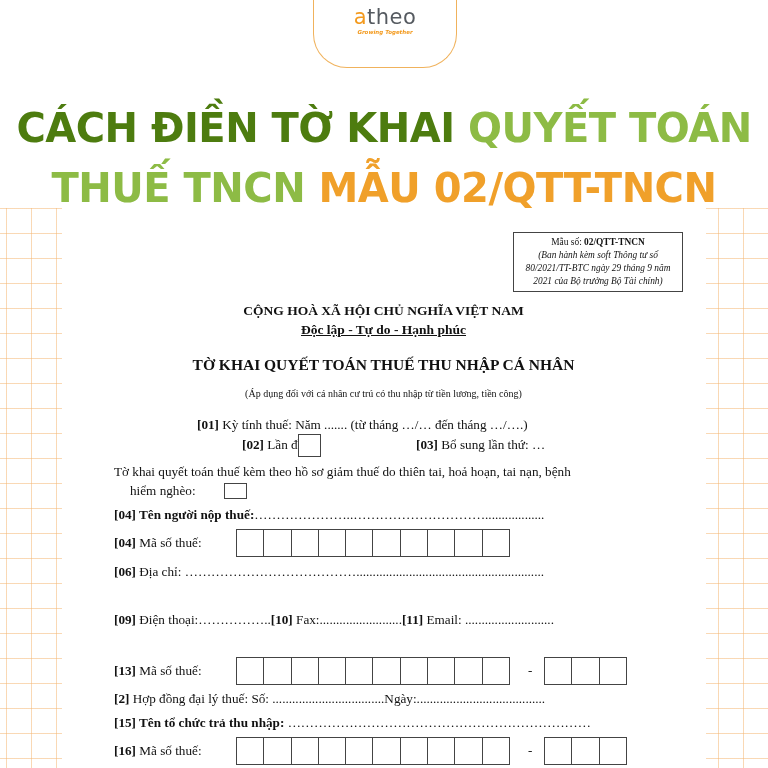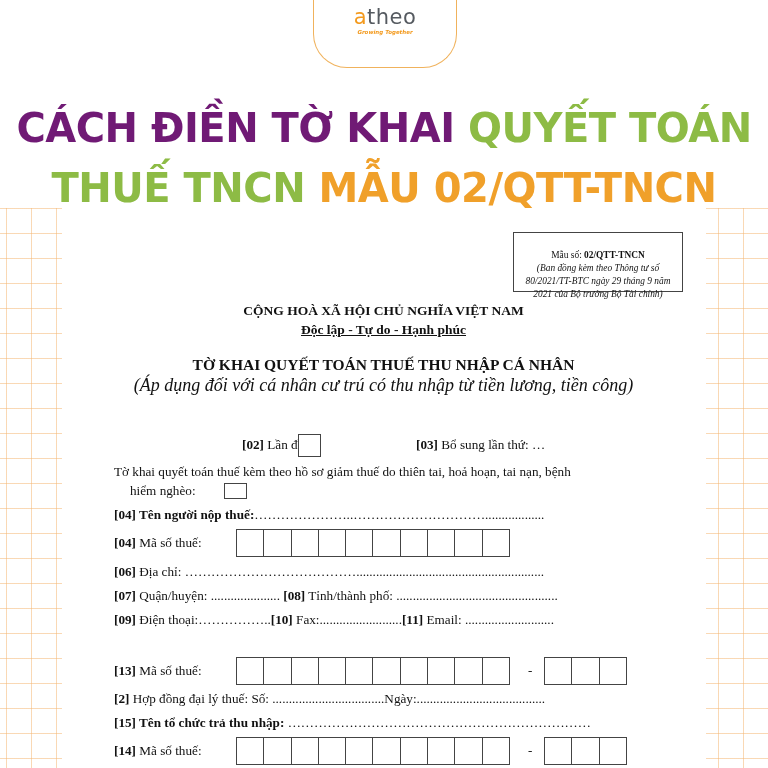--- a/index.html
+++ b/index.html
@@ -33,41 +33,41 @@
   .logo-tagline {
     font-family: "DejaVu Sans", sans-serif; font-size: 5.5px; font-weight: bold; font-style: italic;
     color: #f39a1e; margin-top: 1px;
   }
 
   .headline {
     position: absolute; left: 0; right: 0; top: 98px; text-align: center;
     font-family: "DejaVu Sans", sans-serif; font-weight: bold; font-size: 40px;
     letter-spacing: -0.5px; line-height: 60px;
   }
-  .headline .red { color: #701a75; }
+  .headline .red { color: #4d7c0f; }
   .headline .green { color: #8dbb45; }
   .headline .orange { color: #f0a02a; }
 
   .doc {
     position: absolute; left: 62px; right: 63px; top: 208px; bottom: 0; background: #fff;
   }
   .form-box {
     position: absolute; left: 451px; top: 24px; width: 170px; height: 60px;
-    border: 1px solid #444; text-align: center; font-size: 9.4px; line-height: 13px; padding-top: 16px;
+    border: 1px solid #444; text-align: center; font-size: 9.4px; line-height: 13px; padding-top: 3px;
     box-sizing: border-box;
   }
   .form-box b { font-weight: bold; }
   .form-box i { display: block; }
 
   .center { position: absolute; left: 0; right: 0; text-align: center; }
   .nation { top: 95px; font-size: 13.5px; font-weight: bold; }
   .motto { top: 114px; font-size: 13.5px; font-weight: bold; }
   .motto span { text-decoration: underline; }
   .title { top: 148px; font-size: 15.5px; font-weight: bold; }
-  .subtitle { top: 167px; font-size: 18px; font-style: italic; }
+  .subtitle { top: 180px; font-size: 10px; }
 
   .line { position: absolute; font-size: 13.2px; white-space: nowrap; line-height: 16px; }
   .line b { font-weight: bold; }
   .chk {
     position: absolute; border: 1px solid #444; background: #fff; box-sizing: border-box;
   }
   .boxes { position: absolute; display: flex; }
   .boxes .cell {
     width: 28.3px; height: 28px; border: 1px solid #444; box-sizing: border-box; margin-left: -1px;
   }
@@ -89,30 +89,33 @@
 
 <div class="headline">
   <div><span class="red">CÁCH ĐIỀN TỜ KHAI </span><span class="green">QUYẾT TOÁN</span></div>
   <div><span class="green">THUẾ TNCN </span><span class="orange">MẪU 02/QTT-TNCN</span></div>
 </div>
 
 <div class="doc">
 
   <div class="form-box">
     <div><span>Mẫu số: </span><b>02/QTT-TNCN</b></div>
-    <i>(Ban đồng kèm theo Thông tư số</i>
+    <i>(Ban hành kèm soft Thông tư số</i>
     <i>80/2021/TT-BTC ngày 29 tháng 9 năm</i>
     <i>2021 của Bộ trưởng Bộ Tài chính)</i>
   </div>
 
   <div class="center nation">CỘNG HOÀ XÃ HỘI CHỦ NGHĨA VIỆT NAM</div>
   <div class="center motto"><span>Độc lập - Tự do - Hạnh phúc</span></div>
   <div class="center title">TỜ KHAI QUYẾT TOÁN THUẾ THU NHẬP CÁ NHÂN</div>
   <div class="center subtitle">(Áp dụng đối với cá nhân cư trú có thu nhập từ tiền lương, tiền công)</div>
 
+  <div class="line" style="left:135px; top:209px;">
+    <b>[01]</b><span> Kỳ tính thuế: Năm ....... (từ tháng …/… đến tháng …/….)</span>
+  </div>
 
   <div class="line" style="left:141px; top:229px;margin-left:39px;">
     <b>[02]</b><span> Lần đầu:</span>
   </div>
   <div class="chk" style="left:236px; top:226px; width:23px; height:23px;"></div>
 
   <div class="line" style="left:354px; top:229px;">
     <b>[03]</b><span> Bổ sung lần thứ: …</span>
   </div>
 
@@ -137,24 +140,20 @@
     <div class="cell"></div>
     <div class="cell"></div>
     <div class="cell"></div>
     <div class="cell"></div>
   </div>
 
   <div class="line" style="left:52px; top:356px;">
     <b>[06]</b><span> Địa chỉ: ………………………………….........................................................</span>
   </div>
 
-  <div class="line" style="left:52px; top:380px;">
-    <b>[07]</b><span> Quận/huyện: .....................</span>
-    <b>[08]</b><span> Tỉnh/thành phố: .................................................</span>
-  </div>
 
   <div class="line" style="left:52px; top:404px;">
     <b>[09]</b><span> Điện thoại:……………..</span><b>[10]</b><span> Fax:.........................</span><b>[11]</b><span> Email: ...........................</span>
   </div>
 
 
   <div class="line" style="left:52px; top:455px;">
     <b>[13]</b><span> Mã số thuế:</span>
   </div>
   <div class="boxes" style="left:175px; top:449px;">
@@ -178,21 +177,21 @@
 
   <div class="line" style="left:52px; top:483px;">
     <b>[2]</b><span> Hợp đồng đại lý thuế: Số: ..................................Ngày:.......................................</span>
   </div>
 
   <div class="line" style="left:52px; top:507px;">
     <b>[15] Tên tổ chức trả thu nhập:</b><span> ……………………………………………………………</span>
   </div>
 
   <div class="line" style="left:52px; top:535px;">
-    <b>[14]</b><span> Mã số thuế:</span>
+    <b>[16]</b><span> Mã số thuế:</span>
   </div>
   <div class="boxes" style="left:175px; top:529px;">
     <div class="cell"></div>
     <div class="cell"></div>
     <div class="cell"></div>
     <div class="cell"></div>
     <div class="cell"></div>
     <div class="cell"></div>
     <div class="cell"></div>
     <div class="cell"></div>

